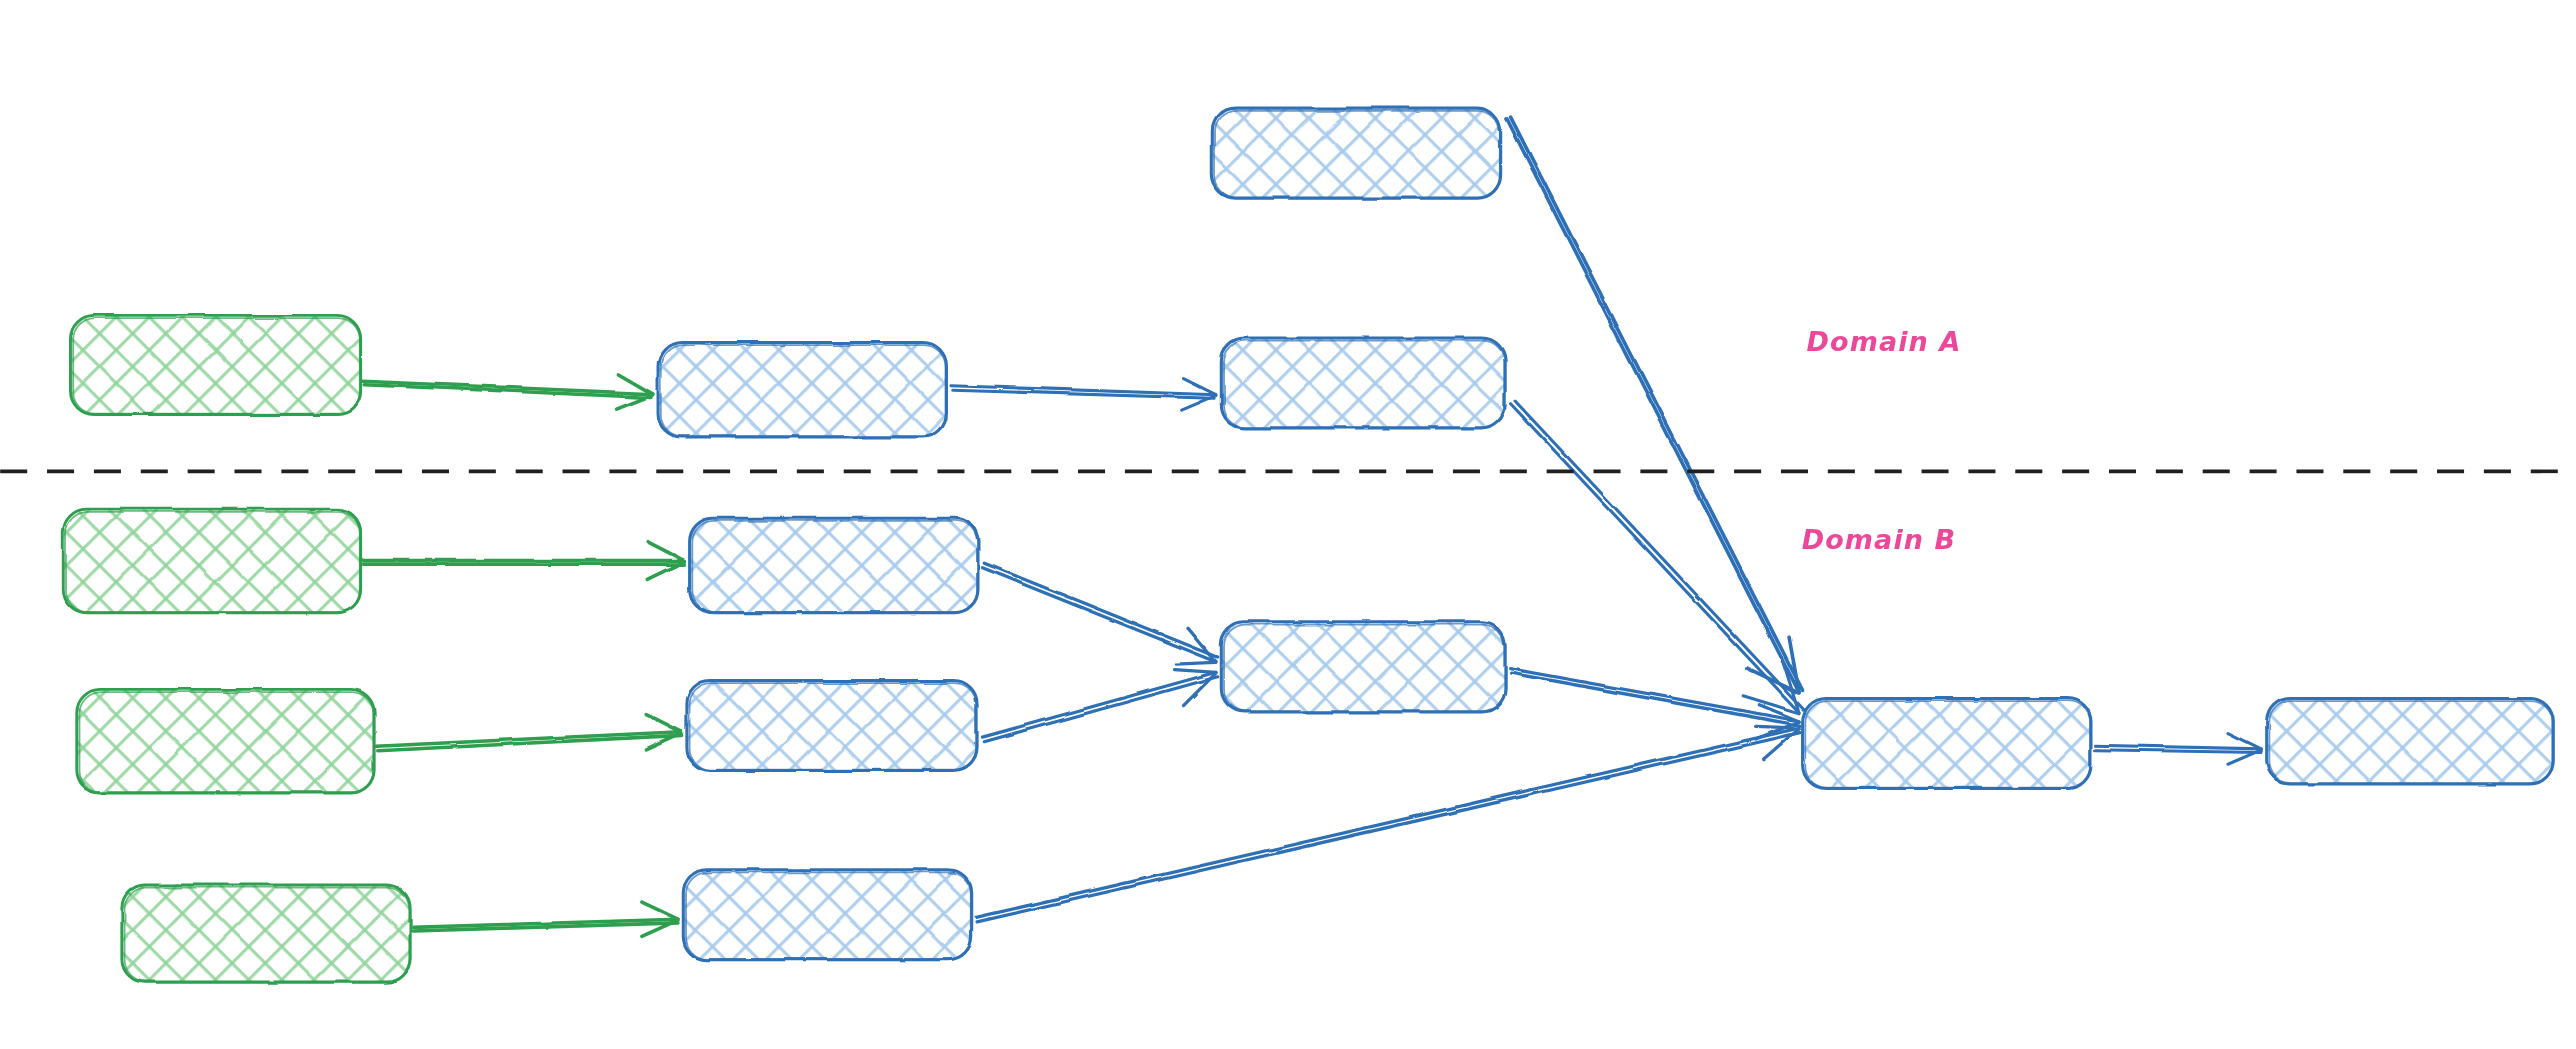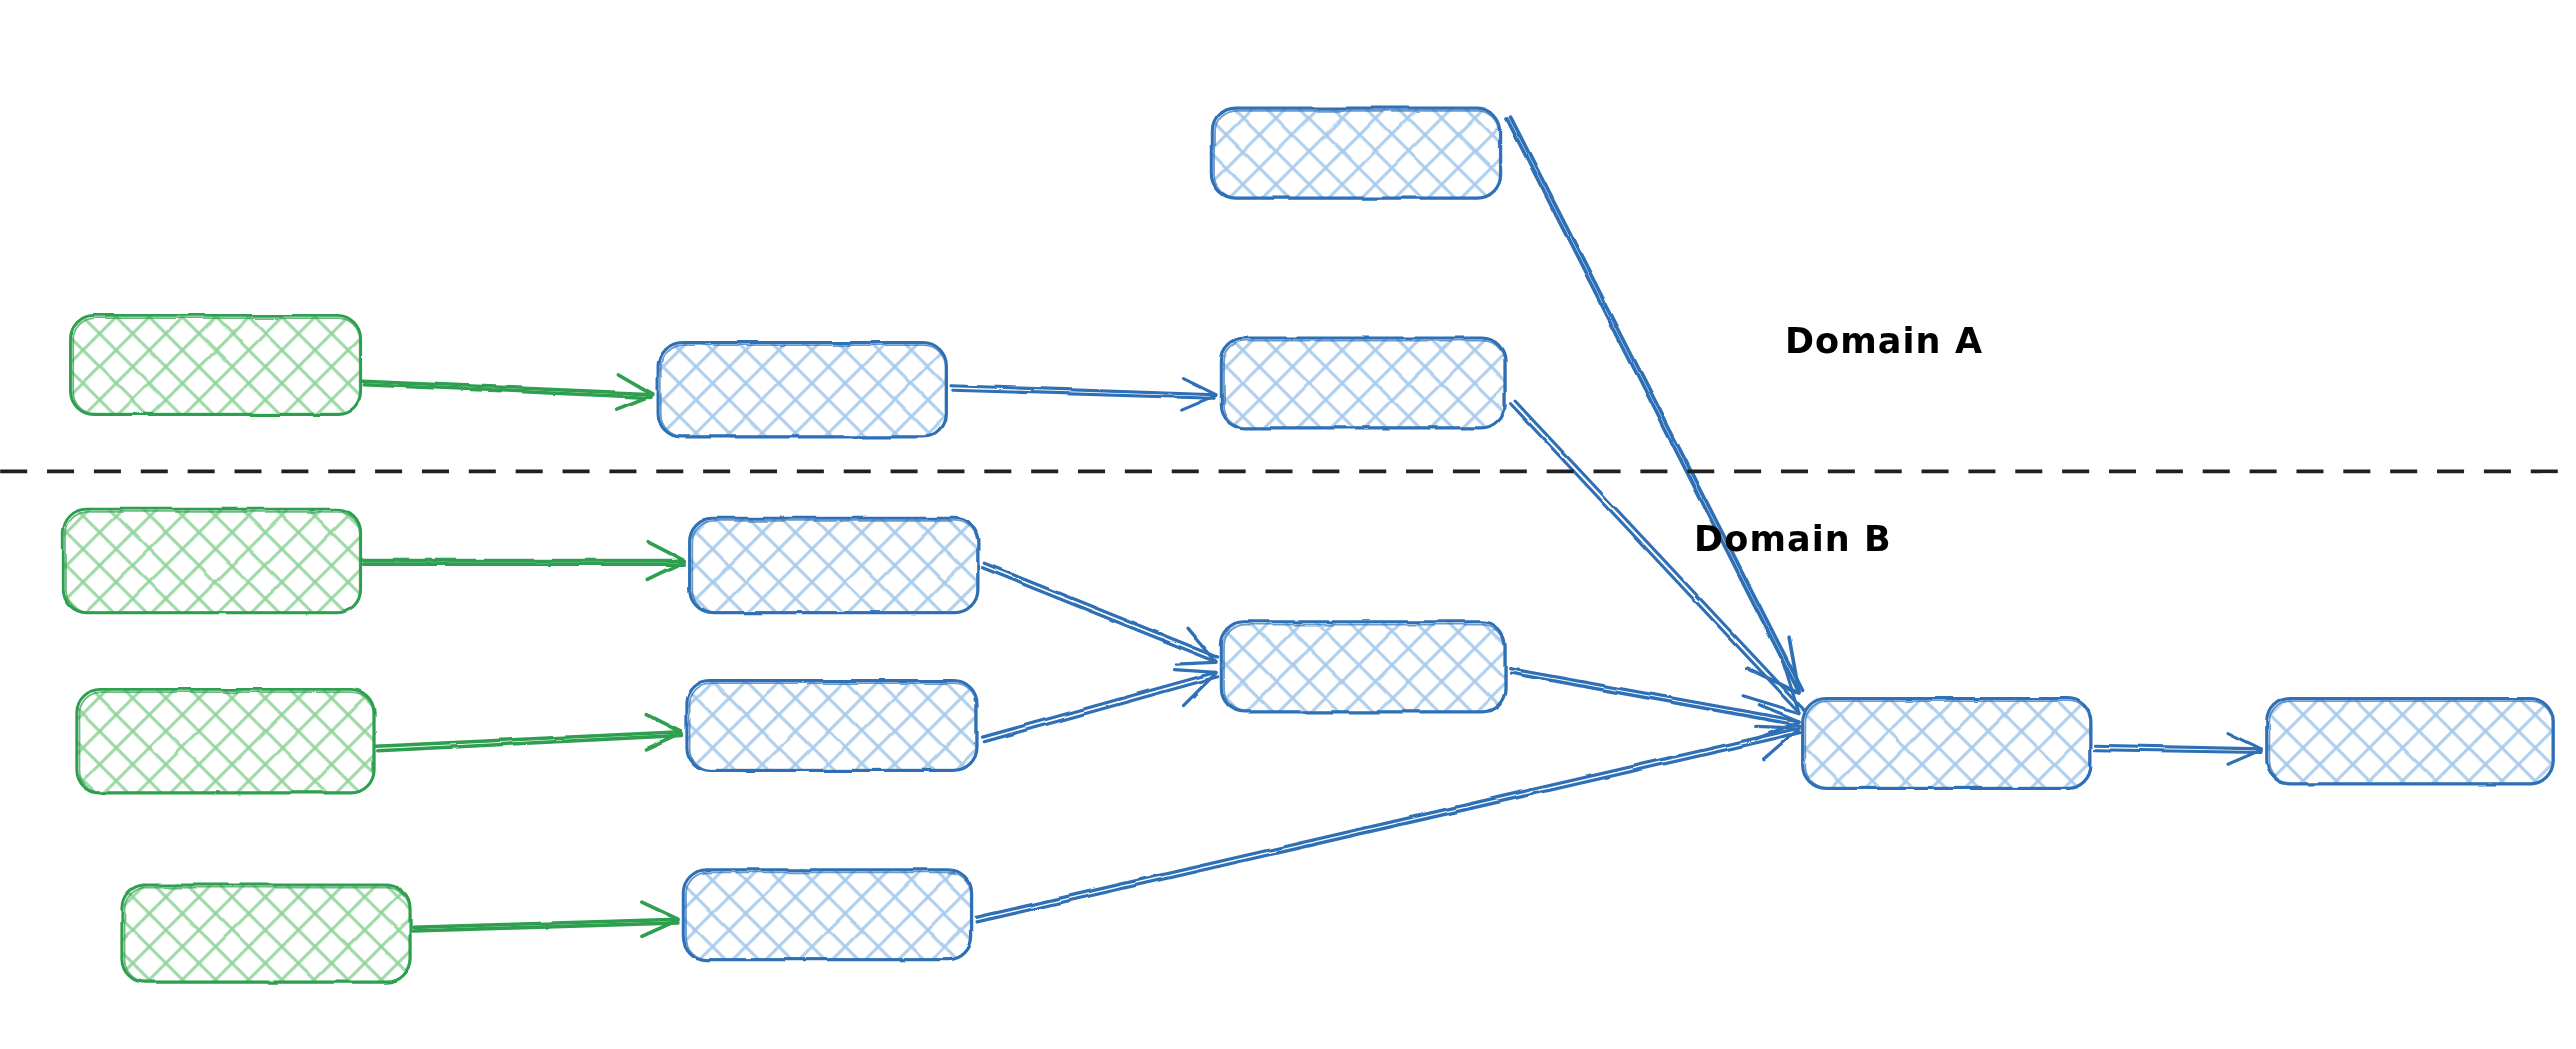--- a/index.html
+++ b/index.html
@@ -22,24 +22,25 @@
     position: absolute;
     top: 0;
     left: 0;
     width: 2576px;
     height: 1049px;
     display: block;
   }
   .domain-label {
     position: absolute;
     font-family: "DejaVu Sans", sans-serif;
+    font-style: italic;
     font-weight: 600;
-    font-size: 35px;
+    font-size: 27px;
     letter-spacing: 1.1px;
-    color: #000000;
+    color: #ec4899;
     white-space: nowrap;
     user-select: none;
   }
 </style>
 </head>
 <body>
 
 <div id="canvas-wrap">
 
   <svg id="diagram-svg" viewBox="0 0 2858 1164" xmlns="http://www.w3.org/2000/svg">
@@ -232,16 +233,16 @@
       </g>
     </g>
 
     <g>
       <line x1="0" y1="523" x2="2858" y2="523" stroke="#1f1f1f" stroke-width="4" stroke-dasharray="30 22" stroke-linecap="butt"></line>
     </g>
   </svg>
 
   <div class="domain-label" style="left:1884px; top:341px; transform:translate(-50%,-50%);">Domain A</div>
 
-  <div class="domain-label" style="left:1793px; top:539px; transform:translate(-50%,-50%);">Domain B</div>
+  <div class="domain-label" style="left:1879px; top:539px; transform:translate(-50%,-50%);">Domain B</div>
 
 </div>
 
 
 </body></html>

